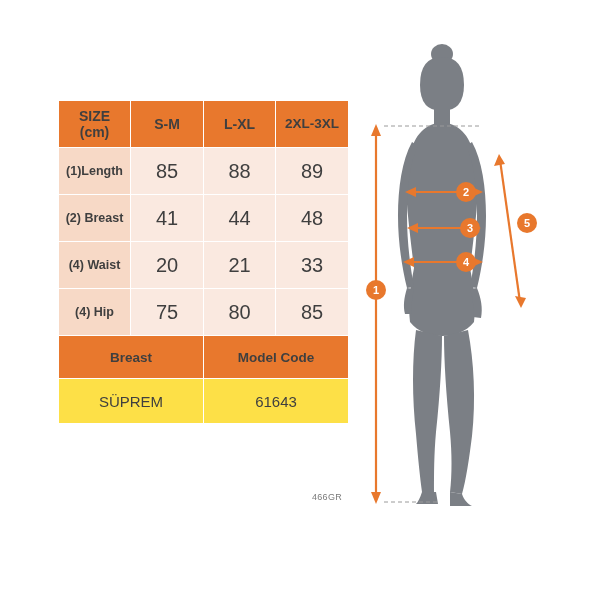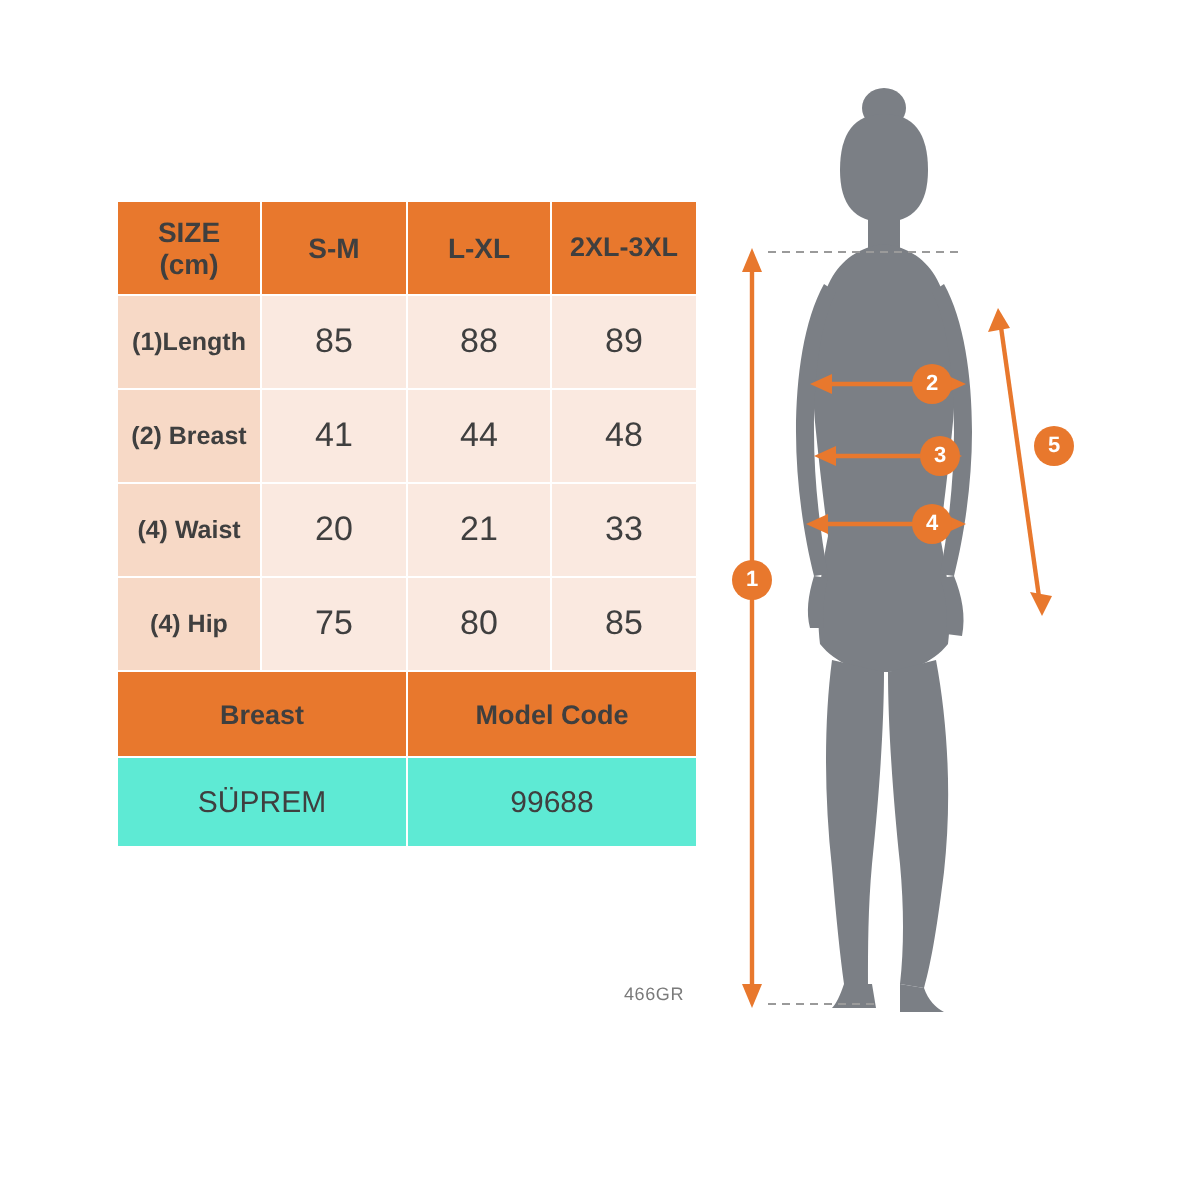--- a/index.html
+++ b/index.html
@@ -53,37 +53,37 @@
   .row-label {
     background: #f7d9c6;
     font-size: 12.5px;
     height: 46px;
     font-weight: bold;
     color: #3a3a3a;
     line-height: 1.2;
   }
   .val-cell {
     background: #fae9e0;
-    font-size: 17px;
+    font-size: 20px;
     height: 46px;
     color: #3a3a3a;
   }
   .sleeve-label {
     font-size: 12px;
     line-height: 1.25;
   }
   .band-cell {
     background: #e8782d;
     color: #ffffff;
     font-weight: bold;
     font-size: 13.5px;
     height: 42px;
   }
   .band-val {
-    background: #5eead4;
+    background: #fde047;
     font-size: 15px;
     height: 44px;
     color: #3a3a3a;
   }
   .code-note {
     position: absolute;
     left: 312px;
     top: 492px;
     font-size: 9px;
     color: #7a7a7a;
@@ -174,21 +174,21 @@
         </tr>
 
 
         <tr>
           <td class="band-cell" colspan="2">Breast</td>
           <td class="band-cell" colspan="2">Model Code</td>
         </tr>
 
         <tr>
           <td class="band-val" colspan="2">SÜPREM</td>
-          <td class="band-val" colspan="2">99688</td>
+          <td class="band-val" colspan="2">61643</td>
         </tr>
       </tbody>
     </table>
   </div>
 
   <div class="code-note">466GR</div>
 
   <div class="figure-area">
     <svg class="figure-svg" width="230" height="500" viewBox="0 0 230 500">
 

